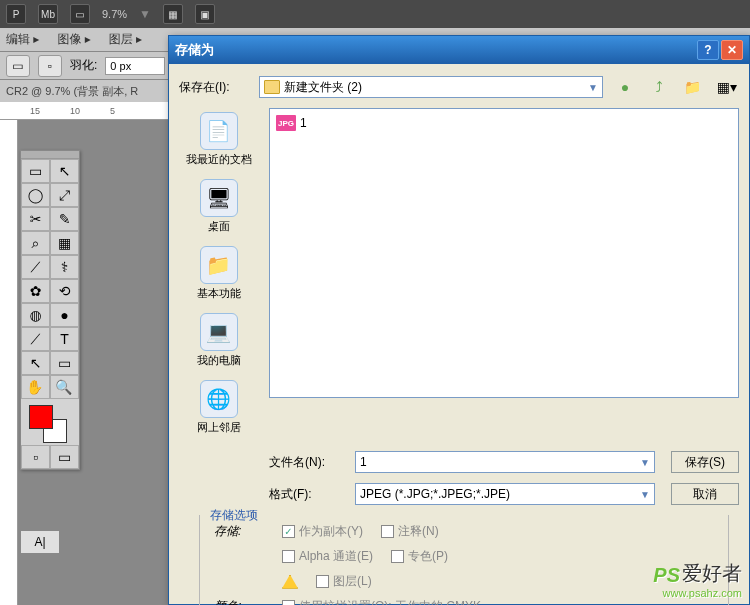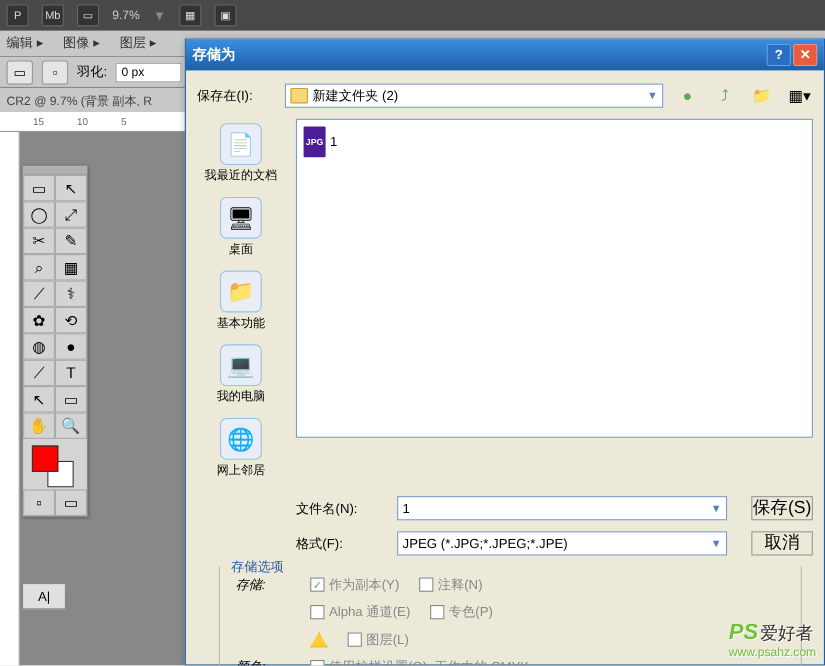--- a/index.html
+++ b/index.html
@@ -63,42 +63,42 @@
     .nav-back { color: #5fa64f; }
     .nav-up { color: #5fa64f; }
     
     .file-browser { display: flex; gap: 10px; }
     .places { width: 80px; display: flex; flex-direction: column; gap: 12px; align-items: center; padding: 4px 0; }
     .place-item { text-align: center; font-size: 11px; cursor: pointer; }
     .place-icon { width: 38px; height: 38px; margin: 0 auto 2px; background: #e8eef7; border: 1px solid #9abfe3; border-radius: 6px; display:flex;align-items:center;justify-content:center;font-size:20px;}
     
     .file-list { flex: 1; height: 290px; background: #fff; border: 1px solid #7a9cc6; padding: 6px; position: relative; }
     .file-item { display: flex; align-items: center; gap: 4px; font-size: 12px; }
-    .jpg-badge { width: 20px; height: 28px; background: #4c1d95; color: #fff; font-size: 8px; font-weight: bold; display: flex; align-items: center; justify-content: center; border-radius: 1px; }
+    .jpg-badge { width: 20px; height: 16px; background: #ec4899; color: #fff; font-size: 8px; font-weight: bold; display: flex; align-items: center; justify-content: center; border-radius: 1px; }
     .annotation { position: absolute; left: 80px; top: 130px; color: #ec1a23; font-size: 22px; letter-spacing: 1px; }
     
     .bottom-fields { margin-top: 12px; margin-left: 90px; }
     .field-row { display: flex; align-items: center; gap: 12px; margin-bottom: 10px; justify-content: space-between; }
     .field-label { width: 70px; font-size: 12px; }
     .field-input { width: 300px; height: 22px; background: #fff; border: 1px solid #7a9cc6; padding: 0 4px; font-size: 12px; display:flex;align-items:center;justify-content:space-between;}
     .drop-arrow{ color:#5a7fb5; font-size:10px;}
-    .dlg-btn { width: 56px; height: 22px; background: #ece9d8; border: 1px solid #919b9c; font-size: 16px; cursor: pointer; text-align:center; line-height:20px;}
+    .dlg-btn { width: 68px; height: 22px; background: #ece9d8; border: 1px solid #919b9c; font-size: 12px; cursor: pointer; text-align:center; line-height:20px;}
     
     .save-opts { margin-top: 6px; padding: 8px; border: 1px solid #b8b8b8; border-top: none; position: relative; margin-left:20px; margin-right:10px;}
     .save-opts-title { position: absolute; top: -8px; left: 6px; background: #ece9d8; padding: 0 4px; color: #2a5aad; font-size: 12px; }
     .opts-row { display: flex; align-items: center; gap: 18px; margin-bottom: 8px; margin-left: 6px; }
     .opts-label { width: 50px; font-size: 12px; font-style: italic; }
     .chk { display: flex; align-items: center; gap: 4px; font-size: 12px; color: #888; }
     .chk-box { width: 13px; height: 13px; border: 1px solid #888; background: #fff; display:flex;align-items:center;justify-content:center;font-size:10px;color:#4a8;}
     .warn-icon { width: 16px; height: 14px; background: #ffcc33; border: 1px solid #cc9900; display: inline-block; clip-path: polygon(50% 0, 100% 100%, 0 100%); }
     
     
     .watermark { position: absolute; right: 8px; bottom: 6px; text-align: right; }
     .wm-logo { color: #6fc139; font-size: 20px; font-weight: bold; font-style: italic; text-shadow: 1px 1px 0 #fff; display:flex;align-items:flex-end;gap:2px;}
-    .wm-cn { color: #333; font-size: 16px; font-style: normal; font-weight:normal;}
+    .wm-cn { color: #333; font-size: 20px; font-style: normal; font-weight:normal;}
     .wm-url { color: #6fc139; font-size: 11px; text-shadow: 1px 1px 0 #fff; }
   </style>
 </head>
 <body>
 
 <div class="top-bar">
   <div class="top-bar-left">
     <span class="top-icon">P</span>
     <span class="top-icon">Mb</span>
     <span class="top-icon">▭</span>

